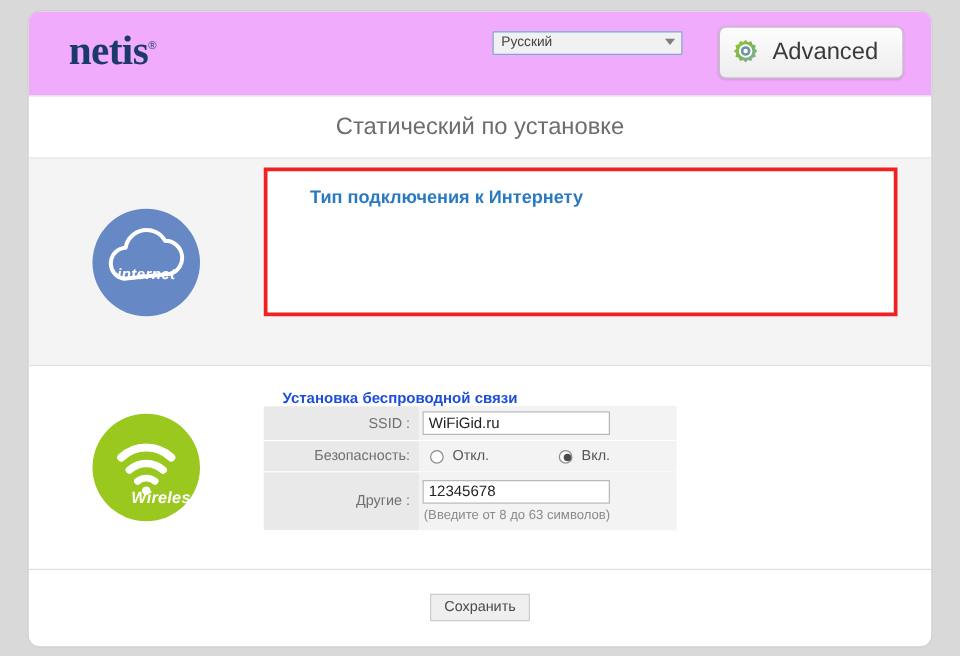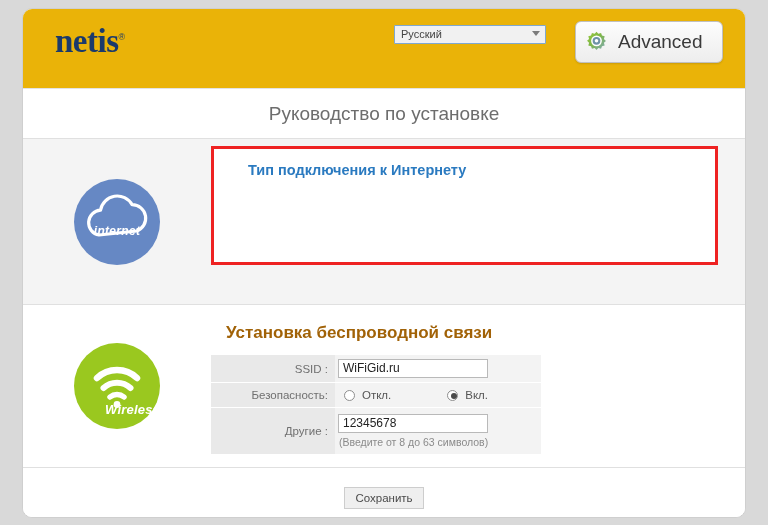--- a/index.html
+++ b/index.html
@@ -21,22 +21,22 @@
     left: 22px; top: 8px;
     width: 724px; height: 510px;
     background: #ffffff;
     border-radius: 10px;
     border: 1px solid #cfcfcf;
     overflow: hidden;
   }
   
   .header {
     position: relative;
-    height: 80px;
-    background: #eab308;
+    height: 68px;
+    background: #f0abfc;
     border-bottom: 1px solid #e3e3e3;
   }
   .logo {
     position: absolute;
     left: 32px; top: 14px;
     font-family: "Liberation Serif", serif;
     font-weight: bold;
     font-size: 33px;
     letter-spacing: -0.5px;
     color: #1b3a6b;
@@ -206,25 +206,24 @@
     height: 163px;
     background: #ffffff;
     border-bottom: 1px solid #e0e0e0;
   }
   .wifi-panel {
     position: absolute;
     left: 188px; top: 18px;
     width: 330px;
   }
   .wifi-head {
-    font-size: 17px;
+    font-size: 12px;
     font-weight: bold;
-    color: #a16207;
+    color: #1d4ed8;
     padding-left: 15px;
-    margin-bottom: 12px;
   }
   .frow {
     display: flex;
     align-items: center;
     min-height: 25px;
     background: #e9e9e9;
     border-bottom: 1px solid #ffffff;
   }
   .frow.tall { min-height: 47px; }
   .flabel {
@@ -317,21 +316,21 @@
             <circle cx="16" cy="14" r="6.4" fill="#ffffff"></circle>
             <circle cx="16" cy="14" r="4.6" fill="#6f93a8"></circle>
             <circle cx="16" cy="14" r="2.1" fill="#ffffff"></circle>
           </svg>
         </span>
         <span class="adv-label">Advanced</span>
       </div>
     </div>
 
     <div class="title-bar">
-      <span class="txt">Руководство по установке</span>
+      <span class="txt">Статический по установке</span>
     </div>
 
     <div class="section-inet">
 
       <div class="icon-col">
         <div class="circle-icon circle-inet">
           <svg width="86" height="86" viewBox="0 0 86 86" style="position:absolute;left:0;top:0;">
             <path d="M25 56 a12.5 12.5 0 0 1 1.5 -24.8 a17 17 0 0 1 31.6 -5.5 a13.5 13.5 0 0 1 4.4 26.3 z" fill="none" stroke="#ffffff" stroke-width="3.2" stroke-linejoin="round"></path>
           </svg>
           <div class="icon-caption cap-inet">internet</div>

